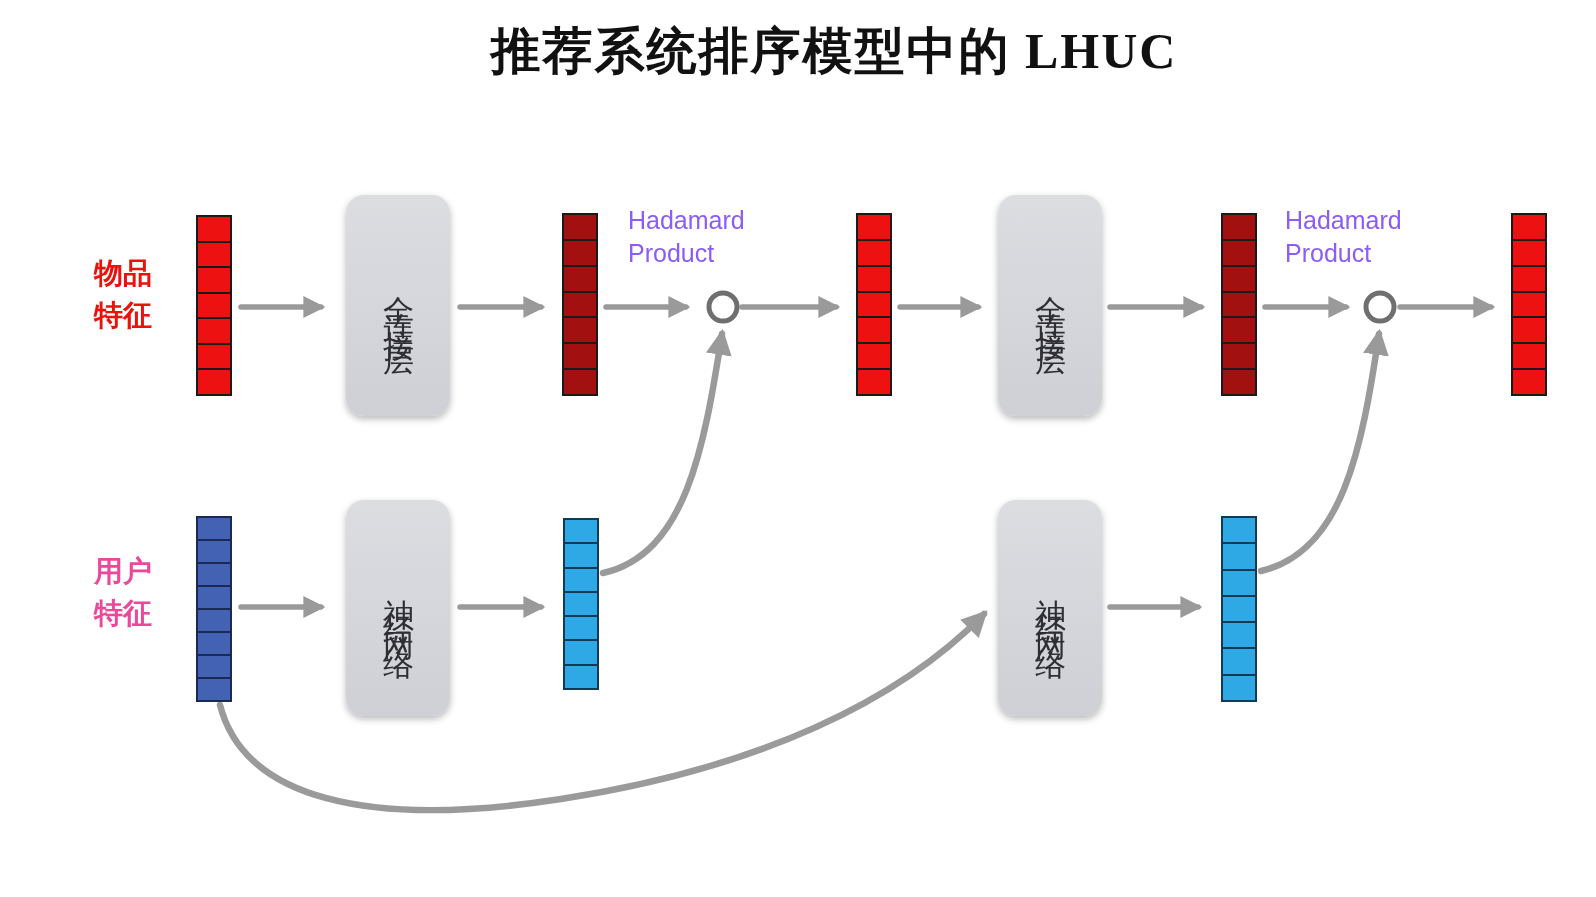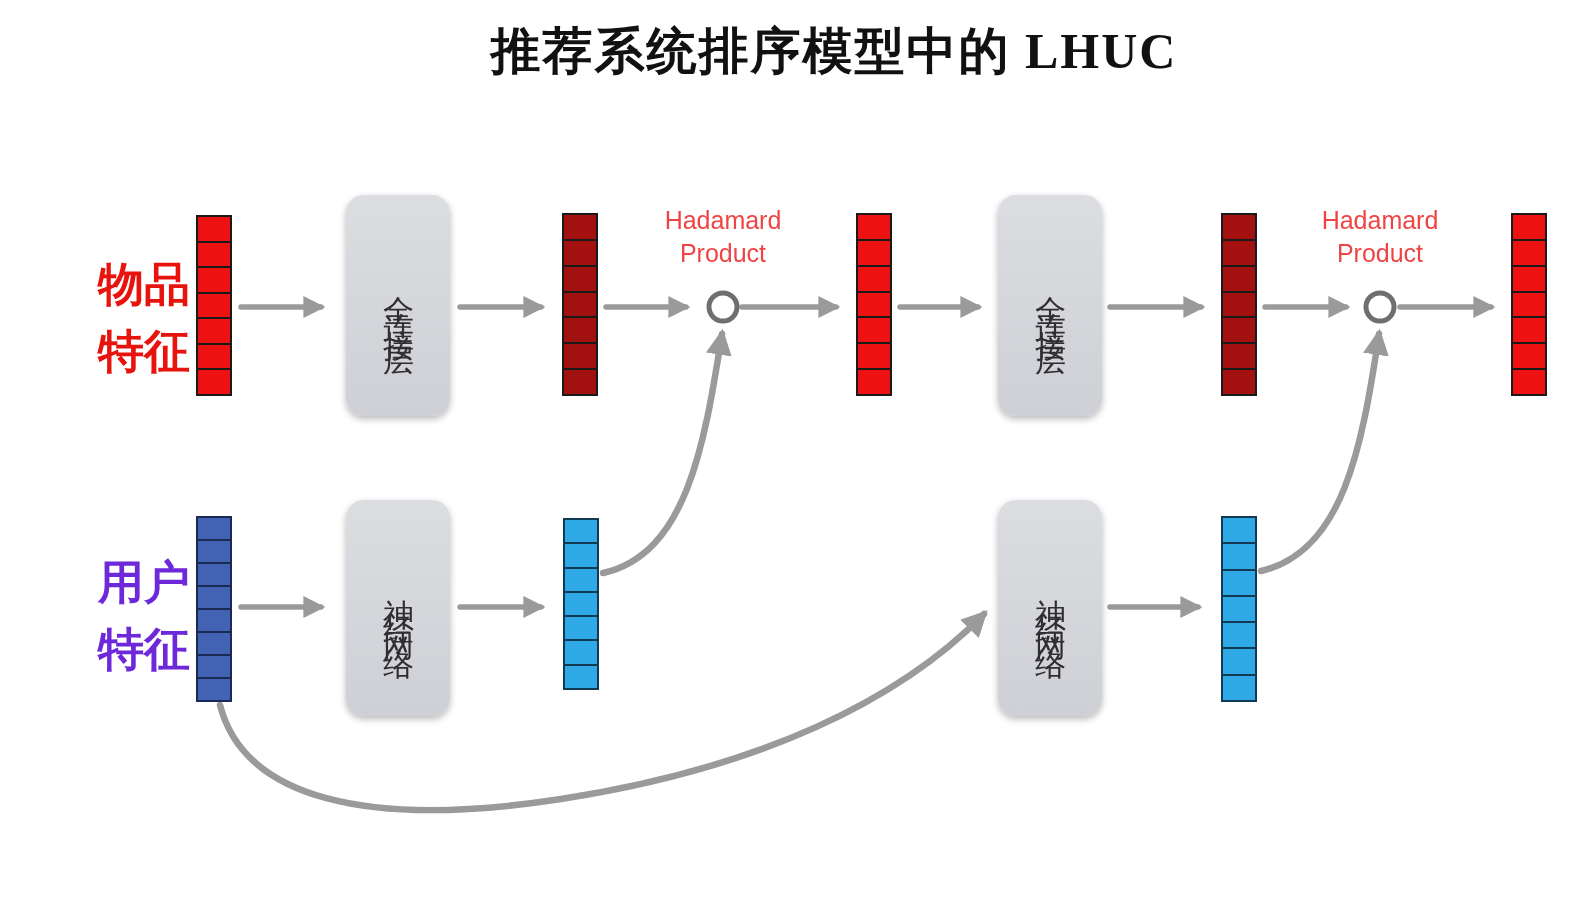--- a/index.html
+++ b/index.html
@@ -12,24 +12,24 @@
   .arrow.curve{stroke-width:6.5;}
   .hadamard-circle{fill:#ffffff;stroke:#6f6f6f;stroke-width:5;}
   .vector{position:absolute;display:flex;flex-direction:column;box-sizing:border-box;
           border:2.5px solid #000;}
   .vcell{flex:1;}
   .gbox{position:absolute;background:linear-gradient(180deg,#dcdde1 0%,#cfd0d5 100%);
         border-radius:18px;box-shadow:0 3px 7px rgba(0,0,0,0.28);
         display:flex;align-items:center;justify-content:center;}
   .gbox .vlabel{writing-mode:vertical-rl;text-orientation:upright;letter-spacing:0.55em;
         font-size:31px;color:#2f2f33;font-family:"Liberation Serif","DejaVu Serif",serif;}
-  .side-label{position:absolute;width:100px;text-align:center;font-size:46px;
+  .side-label{position:absolute;width:100px;text-align:left;font-size:29px;
         line-height:1.45;font-weight:bold;}
-  .hp-label{position:absolute;width:190px;text-align:center;font-size:25px;line-height:1.3;
-        color:#ef4444;font-family:"Liberation Sans","DejaVu Sans",sans-serif;}
+  .hp-label{position:absolute;width:190px;text-align:left;font-size:25px;line-height:1.3;
+        color:#8b5cf6;font-family:"Liberation Sans","DejaVu Sans",sans-serif;}
 </style>
 </head>
 <body>
 
 <div class="canvas">
 
   <h1 class="title">推荐系统排序模型中的 LHUC</h1>
 
   <svg class="arrows" width="1596" height="897" viewBox="0 0 1596 897">
     <defs>
@@ -56,21 +56,21 @@
     <path class="arrow curve" d="M 184 705 C 208 798, 330 829, 525 799 C 725 768, 864 700, 948 614" marker-end="url(#ah)"></path>
 
     <circle class="hadamard-circle" cx="687" cy="307" r="14"></circle>
     <circle class="hadamard-circle" cx="1344" cy="307" r="14"></circle>
   </svg>
 
   <div class="side-label" style="left: 58px; top: 252px; color: rgb(232, 19, 13);">
     <div>物品</div>
     <div>特征</div>
   </div>
-  <div class="side-label" style="left: 58px; top: 550px; color: #6d28d9;">
+  <div class="side-label" style="left: 58px; top: 550px; color: #ec4899;">
     <div>用户</div>
     <div>特征</div>
   </div>
 
   <div class="hp-label" style="left:592px;top:204px;">
     <div>Hadamard</div>
     <div>Product</div>
   </div>
   <div class="hp-label" style="left:1249px;top:204px;">
     <div>Hadamard</div>

